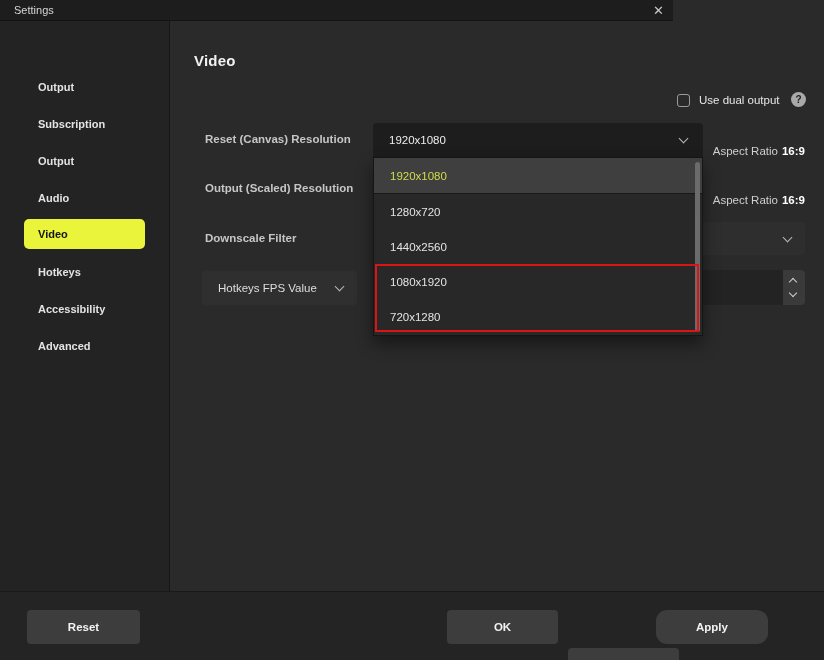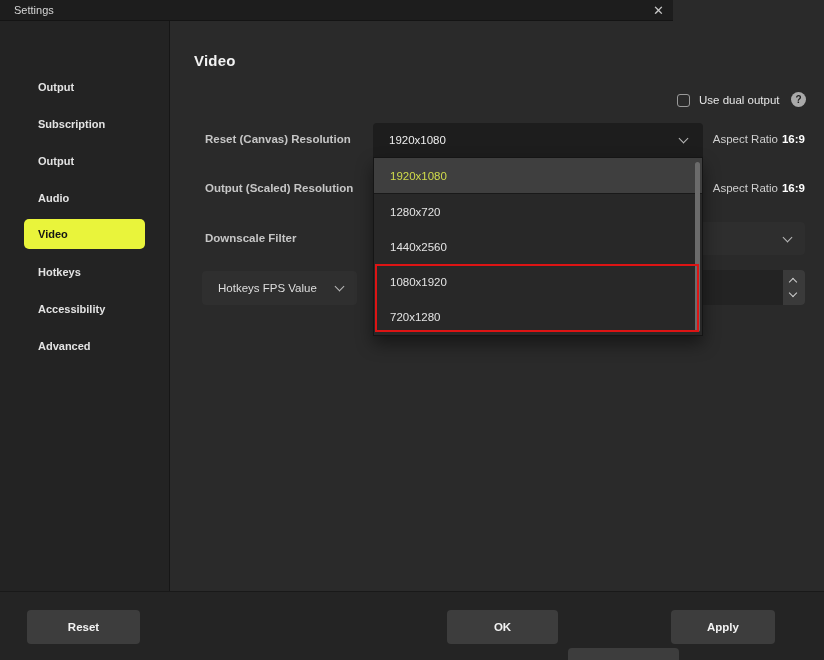--- a/index.html
+++ b/index.html
@@ -22,21 +22,21 @@
   
   .main { position:absolute; left:171px; top:21px; width:653px; height:570px; background:#2a2a2a; }
   .page-title { position:absolute; left:194px; top:52px; font-size:15px; font-weight:bold; color:#f2f2f2; letter-spacing:.2px; }
   
   .dual-check { position:absolute; left:677px; top:94px; width:13px; height:13px; border:1px solid #9a9a9a; border-radius:3px; background:transparent; cursor:pointer; }
   .dual-label { position:absolute; left:699px; top:94px; font-size:11.5px; color:#e6e6e6; line-height:13px; }
   .help-badge { position:absolute; left:791px; top:92px; width:15px; height:15px; border-radius:50%; background:#a9a9a9;
                 color:#1d1d1d; font-size:10px; font-weight:bold; text-align:center; line-height:15px; cursor:pointer; }
   
   .frm-label { position:absolute; left:205px; font-size:11.5px; font-weight:bold; color:#c6c6c6; }
-  .aspect { position:absolute; right:19px; font-size:11.5px; color:#cfcfcf; }
+  .aspect { position:absolute; right:19px; font-size:11.5px; color:#cfcfcf;margin-top:12px; }
   .aspect b { color:#ffffff; font-weight:bold; margin-left:4px; }
   
   .combo { position:absolute; background:#2e2e2e; border-radius:4px; cursor:pointer; }
   .combo .val { position:absolute; left:16px; top:50%; transform:translateY(-50%); font-size:11.5px; color:#ededed; }
   .chev { position:absolute; width:7px; height:7px; border-right:1.6px solid #b9b9b9; border-bottom:1.6px solid #b9b9b9;
           transform:rotate(45deg); right:16px; top:50%; margin-top:-5px; }
   .combo-base { left:373px; top:123px; width:330px; height:34px; background:#1d1d1d; border-radius:4px 4px 0 0; }
   .combo-downscale { left:373px; top:222px; width:432px; height:33px; background:#2e2e2e; z-index:1; }
   .combo-fps { left:202px; top:271px; width:155px; height:34px; background:#2f2f2f; }
   .combo-fps .val { color:#dedede; }
@@ -54,21 +54,21 @@
   .dd-scroll { position:absolute; right:2px; top:4px; width:5px; height:170px; background:#6b6b6b; border-radius:3px; z-index:6; cursor:pointer; }
   
   .annotation { position:absolute; left:375px; top:264px; width:324px; height:68px; border:2px solid #dd1414; z-index:8; pointer-events:none; }
   
   .footer { position:absolute; left:0; top:591px; width:824px; height:69px; background:#242424; border-top:1px solid #191919; }
   .btn { position:absolute; top:18px; height:34px; background:#3d3d3d; border:none; border-radius:4px;
          color:#f3f3f3; font-family:"Liberation Sans", sans-serif; font-size:11.5px; font-weight:bold; cursor:pointer; }
   .btn-reset { left:27px; width:113px;text-align:center; }
   .btn-ok { left:447px; width:111px; }
   .btn-cancel { left:568px; width:111px;margin-top:38px; }
-  .btn-apply { left:671px; width:104px; }
+  .btn-apply { left:656px; width:112px;border-radius:11px; }
 </style>
 </head>
 <body>
 
 <div class="app">
 
   <div class="titlebar">
     <span class="title">Settings</span>
     <span class="close">✕</span>
   </div>

